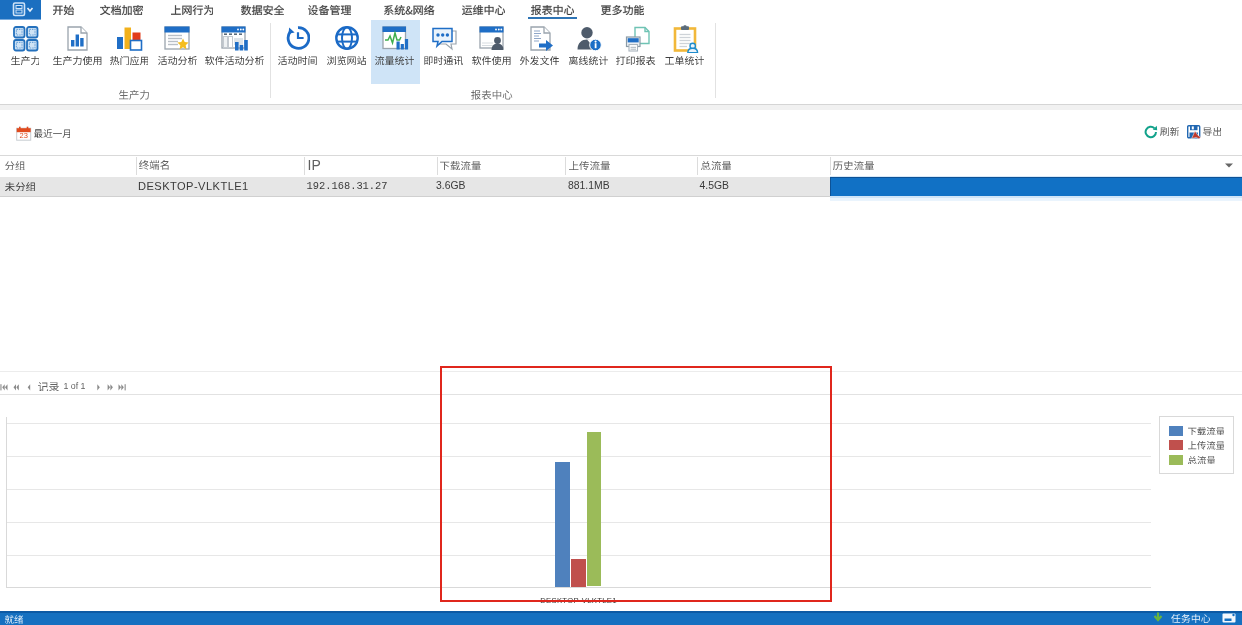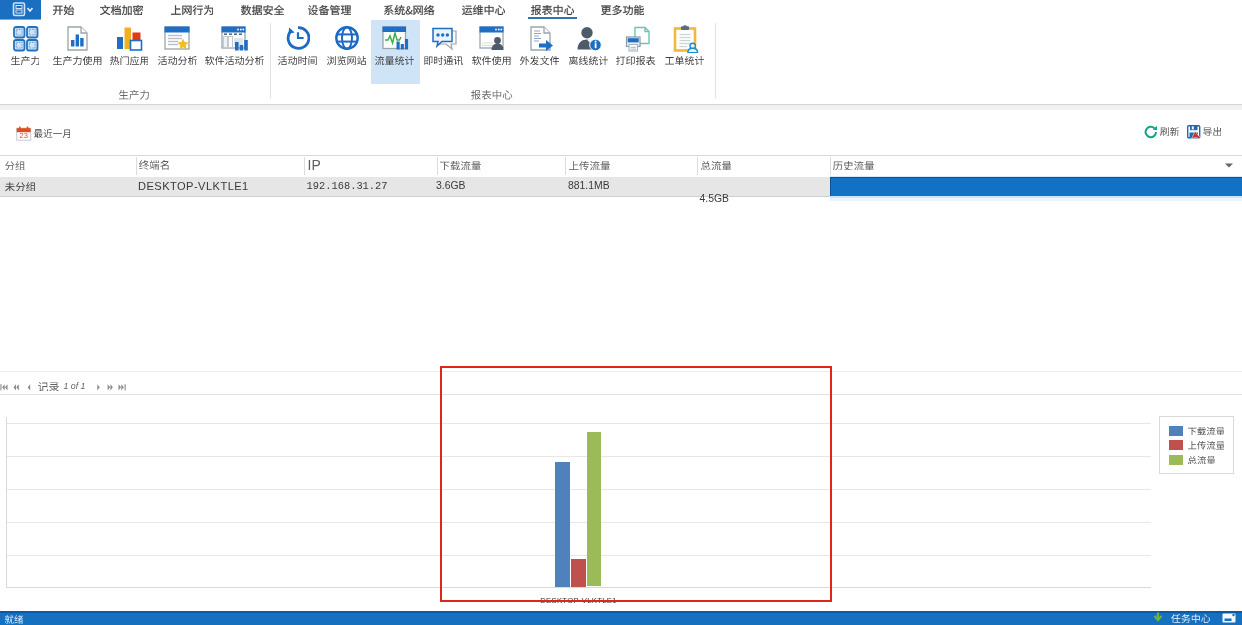--- a/index.html
+++ b/index.html
@@ -295,41 +295,41 @@
 <div style="position:absolute;left:830px;top:196px;width:412px;height:1.5px;background:#cfe4f7;"></div>
 <div style="position:absolute;left:830px;top:197.5px;width:412px;height:3.5px;background:#eaf4fd;"></div>
 <div style="position:absolute;left:0;top:196.2px;width:830px;height:1px;background:#d0d0d0;"></div>
 <svg width="30.7" height="9.7" viewBox="0.4 -8.8 30.7 9.7" style="position:absolute;left:4.5px;top:181.5px">
     <path d="M4.8 -8.8V-7.1H1.4V-6.3H4.8V-4.5H0.7V-3.7H4.4C3.4 -2.4 1.8 -1.1 0.4 -0.4C0.5 -0.3 0.8 0.1 0.9 0.3C2.3 -0.5 3.8 -1.7 4.8 -3.1V0.8H5.6V-3.2C6.7 -1.7 8.2 -0.4 9.6 0.3C9.7 0.1 10.0 -0.3 10.1 -0.4C8.7 -1.1 7.1 -2.4 6.1 -3.7H9.9V-4.5H5.6V-6.3H9.2V-7.1H5.6V-8.8ZM17.6 -8.6 16.8 -8.3C17.6 -6.8 18.8 -5.1 20.0 -4.1C20.1 -4.3 20.4 -4.6 20.6 -4.8C19.5 -5.6 18.2 -7.2 17.6 -8.6ZM13.9 -8.6C13.3 -7.0 12.2 -5.5 11.0 -4.6C11.2 -4.5 11.5 -4.2 11.6 -4.0C11.9 -4.3 12.2 -4.5 12.5 -4.8V-4.1H14.5C14.2 -2.3 13.7 -0.6 11.2 0.2C11.4 0.4 11.6 0.7 11.7 0.9C14.3 -0.1 15.0 -2.0 15.3 -4.1H18.2C18.1 -1.4 17.9 -0.4 17.6 -0.1C17.5 -0.0 17.4 -0.0 17.2 -0.0C16.9 -0.0 16.3 -0.0 15.6 -0.1C15.8 0.1 15.9 0.5 15.9 0.7C16.5 0.7 17.2 0.8 17.5 0.7C17.9 0.7 18.1 0.6 18.4 0.4C18.7 -0.1 18.9 -1.2 19.0 -4.5C19.0 -4.6 19.0 -4.9 19.0 -4.9H12.5C13.4 -5.8 14.2 -7.0 14.7 -8.4ZM21.5 -0.6 21.7 0.1C22.6 -0.1 24.0 -0.4 25.2 -0.8L25.1 -1.4C23.8 -1.1 22.4 -0.8 21.5 -0.6ZM26.1 -8.3V-0.1H25.0V0.6H31.1V-0.1H30.2V-8.3ZM26.8 -0.1V-2.2H29.4V-0.1ZM26.8 -4.9H29.4V-2.9H26.8ZM26.8 -5.6V-7.6H29.4V-5.6ZM21.7 -4.4C21.9 -4.5 22.1 -4.6 23.5 -4.8C23.0 -4.1 22.6 -3.5 22.4 -3.3C22.0 -2.9 21.7 -2.7 21.5 -2.6C21.6 -2.4 21.7 -2.1 21.8 -1.9C22.0 -2.0 22.4 -2.1 25.2 -2.7C25.2 -2.9 25.2 -3.2 25.2 -3.4L22.9 -3.0C23.8 -3.9 24.6 -5.0 25.4 -6.2L24.7 -6.6C24.5 -6.2 24.3 -5.8 24.0 -5.5L22.5 -5.3C23.2 -6.2 23.8 -7.4 24.3 -8.5L23.6 -8.8C23.2 -7.5 22.3 -6.2 22.1 -5.8C21.8 -5.5 21.6 -5.2 21.4 -5.2C21.5 -5.0 21.7 -4.6 21.7 -4.4Z" fill="#3a3a3a"></path>
   </svg>
 <div style="position:absolute;left:138.0px;top:179.6px;font-size:11.1px;line-height:13.3px;color:#3a3a3a;white-space:nowrap;font-weight:400;letter-spacing:0.45px;">DESKTOP-VLKTLE1</div>
 <div style="position:absolute;left:306.5px;top:180.1px;font-size:10.4px;line-height:12.5px;color:#3a3a3a;white-space:nowrap;font-weight:400;font-family:Liberation Mono, monospace;">192.168.31.27</div>
 <div style="position:absolute;left:436px;top:180.1px;font-size:10.4px;line-height:12.5px;color:#3a3a3a;white-space:nowrap;font-weight:400;">3.6GB</div>
 <div style="position:absolute;left:568.0px;top:180.1px;font-size:10.4px;line-height:12.5px;color:#3a3a3a;white-space:nowrap;font-weight:400;">881.1MB</div>
-<div style="position:absolute;left:699.5px;top:180.1px;font-size:10.4px;line-height:12.5px;color:#3a3a3a;white-space:nowrap;font-weight:400;margin-top:13px;">4.5GB</div>
+<div style="position:absolute;left:699.5px;top:180.1px;font-size:10.4px;line-height:12.5px;color:#3a3a3a;white-space:nowrap;font-weight:400;">4.5GB</div>
 <div style="position:absolute;left:0;top:370.5px;width:1242px;height:1px;background:#ececec;"></div>
 <div style="position:absolute;left:0;top:394px;width:1242px;height:1px;background:#e2e2e2;"></div>
 <svg width="130" height="7" viewBox="0 0 130 7" style="position:absolute;left:0px;top:383.5px;">
     <rect x="0.4" y="0.2" width="1.1" height="6.2" fill="#8a8a8a"></rect>
     <path d="M4.7 0.2 l-2.5 3.1 2.5 3.1 z" fill="#8a8a8a"></path>
     <path d="M7.5 0.2 l-2.5 3.1 2.5 3.1 z" fill="#8a8a8a"></path>
     <path d="M16 0.2 l-2.5 3.1 2.5 3.1 z" fill="#8a8a8a"></path>
     <path d="M18.8 0.2 l-2.5 3.1 2.5 3.1 z" fill="#8a8a8a"></path>
     <path d="M30.2 0.2 l-2.5 3.1 2.5 3.1 z" fill="#8a8a8a"></path>
     <path d="M97.3 0.2 l2.5 3.1 -2.5 3.1 z" fill="#8a8a8a"></path>
     <path d="M107.6 0.2 l2.5 3.1 -2.5 3.1 z" fill="#8a8a8a"></path>
     <path d="M110.4 0.2 l2.5 3.1 -2.5 3.1 z" fill="#8a8a8a"></path>
     <path d="M118.5 0.2 l2.5 3.1 -2.5 3.1 z" fill="#8a8a8a"></path>
     <path d="M121.3 0.2 l2.5 3.1 -2.5 3.1 z" fill="#8a8a8a"></path>
     <rect x="124.6" y="0.2" width="1.1" height="6.2" fill="#8a8a8a"></rect>
   </svg>
 <svg width="21.0" height="9.9" viewBox="0.5 -9.0 21.0 9.9" style="position:absolute;left:38.0px;top:381.5px">
     <path d="M1.4 -8.5C2.0 -7.9 2.7 -7.2 3.1 -6.7L3.7 -7.3C3.3 -7.7 2.5 -8.5 1.9 -9.0ZM2.2 0.7V0.7C2.4 0.5 2.7 0.2 4.5 -1.1C4.4 -1.2 4.3 -1.6 4.2 -1.8L3.1 -1.0V-5.8H0.5V-5.0H2.3V-1.0C2.3 -0.5 1.9 -0.1 1.7 0.0C1.9 0.2 2.1 0.5 2.2 0.7ZM4.6 -8.5V-7.6H9.0V-4.9H4.8V-0.6C4.8 0.5 5.2 0.7 6.4 0.7C6.7 0.7 8.7 0.7 9.0 0.7C10.2 0.7 10.5 0.2 10.6 -1.6C10.3 -1.6 10.0 -1.8 9.8 -1.9C9.7 -0.4 9.6 -0.1 8.9 -0.1C8.5 -0.1 6.8 -0.1 6.5 -0.1C5.8 -0.1 5.7 -0.2 5.7 -0.6V-4.1H9.0V-3.5H9.8V-8.5ZM12.5 -3.5C13.2 -3.1 14.1 -2.5 14.5 -2.0L15.1 -2.6C14.6 -3.0 13.7 -3.6 13.0 -4.0ZM12.5 -8.6V-7.9H19.1L19.1 -6.9H12.8V-6.1H19.1L19.0 -5.1H11.7V-4.3H16.1V-2.3C14.5 -1.7 12.8 -1.0 11.7 -0.6L12.2 0.1C13.3 -0.3 14.7 -0.9 16.1 -1.5V-0.0C16.1 0.1 16.0 0.2 15.8 0.2C15.7 0.2 15.0 0.2 14.4 0.2C14.5 0.4 14.6 0.7 14.7 0.9C15.5 0.9 16.1 0.9 16.4 0.8C16.8 0.7 16.9 0.5 16.9 -0.0V-2.6C17.9 -1.2 19.2 -0.1 20.9 0.4C21.1 0.2 21.3 -0.1 21.5 -0.3C20.3 -0.6 19.3 -1.2 18.4 -1.9C19.1 -2.4 20.0 -3.0 20.6 -3.6L19.9 -4.1C19.4 -3.6 18.6 -2.9 17.9 -2.5C17.5 -2.9 17.2 -3.5 16.9 -4.0V-4.3H21.3V-5.1H19.8C19.9 -6.2 20.0 -7.6 20.0 -8.6L19.4 -8.7L19.2 -8.6Z" fill="#636363"></path>
   </svg>
-<div style="position:absolute;left:63.5px;top:381.3px;font-size:8.8px;line-height:10.6px;color:#636363;white-space:nowrap;font-weight:400;font-style:italic;">1 of 1</div>
+<div style="position:absolute;left:63.5px;top:381.3px;font-size:8.8px;line-height:10.6px;color:#636363;white-space:nowrap;font-weight:400;">1 of 1</div>
 <div style="position:absolute;left:5.5px;top:422.5px;width:1145px;height:1px;background:#e7e7e7;"></div>
 <div style="position:absolute;left:5.5px;top:455.5px;width:1145px;height:1px;background:#e7e7e7;"></div>
 <div style="position:absolute;left:5.5px;top:488.5px;width:1145px;height:1px;background:#e7e7e7;"></div>
 <div style="position:absolute;left:5.5px;top:521.5px;width:1145px;height:1px;background:#e7e7e7;"></div>
 <div style="position:absolute;left:5.5px;top:554.5px;width:1145px;height:1px;background:#e7e7e7;"></div>
 <div style="position:absolute;left:5.5px;top:586.5px;width:1145px;height:1px;background:#d9d9d9;"></div>
 <div style="position:absolute;left:5.5px;top:417px;width:1px;height:170px;background:#d9d9d9;"></div>
 <div style="position:absolute;left:555.2px;top:462px;width:14.8px;height:124.5px;background:#4f81bd;"></div>
 <div style="position:absolute;left:570.7px;top:559px;width:15px;height:27.5px;background:#c0504d;"></div>
 <div style="position:absolute;left:587.4px;top:431.8px;width:14.1px;height:154.7px;background:#9bbb59;"></div>

